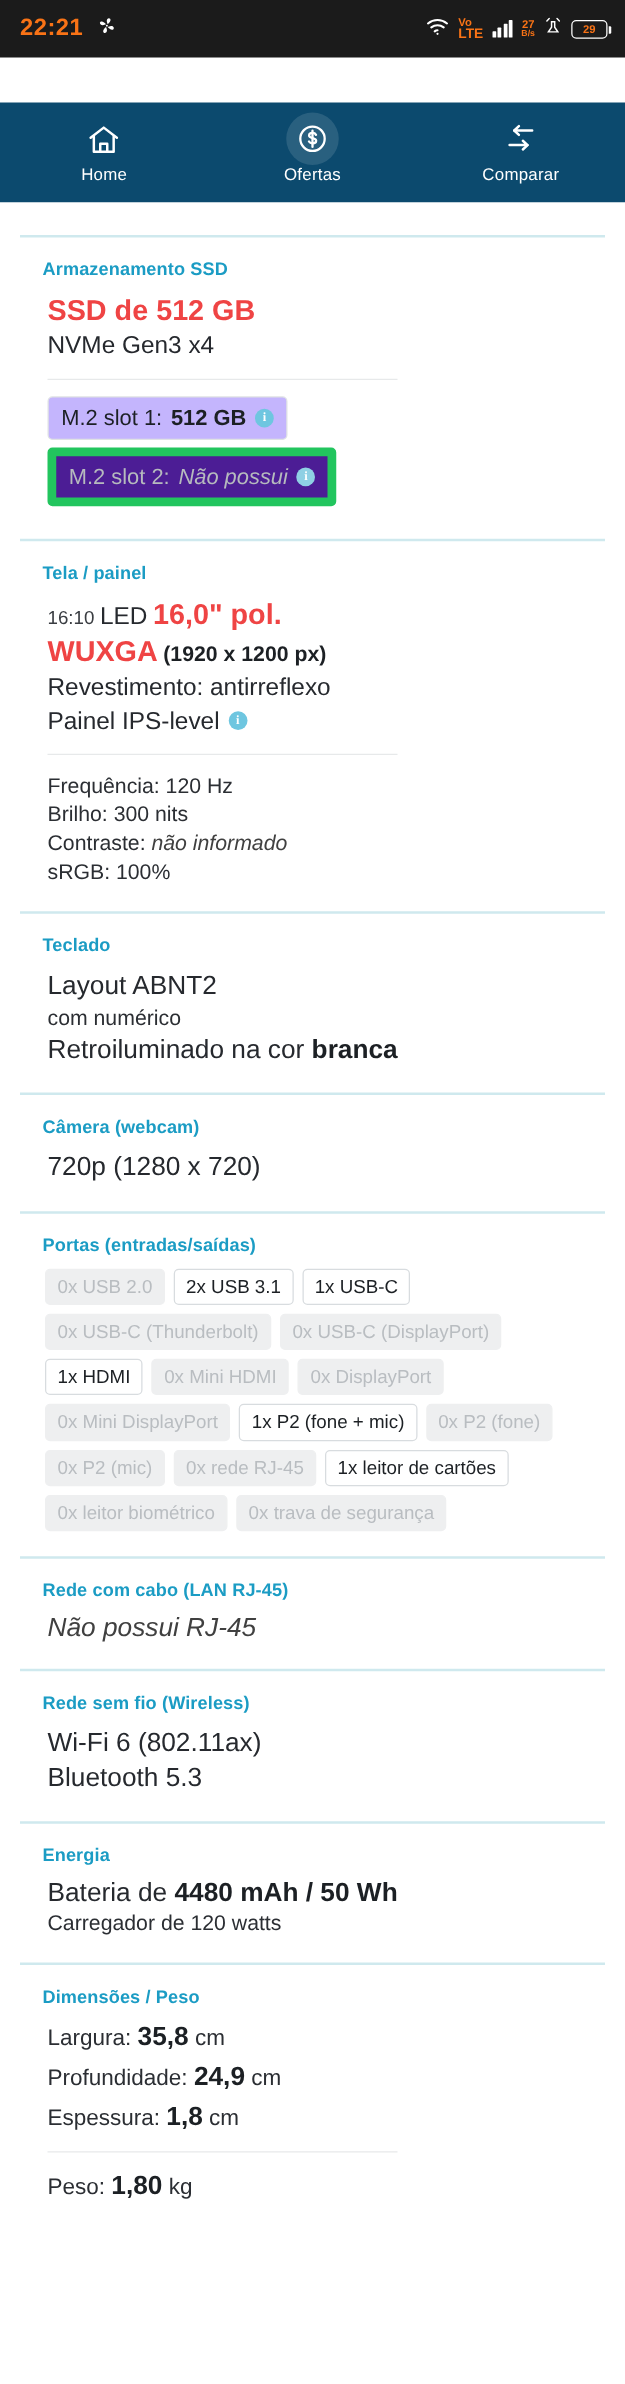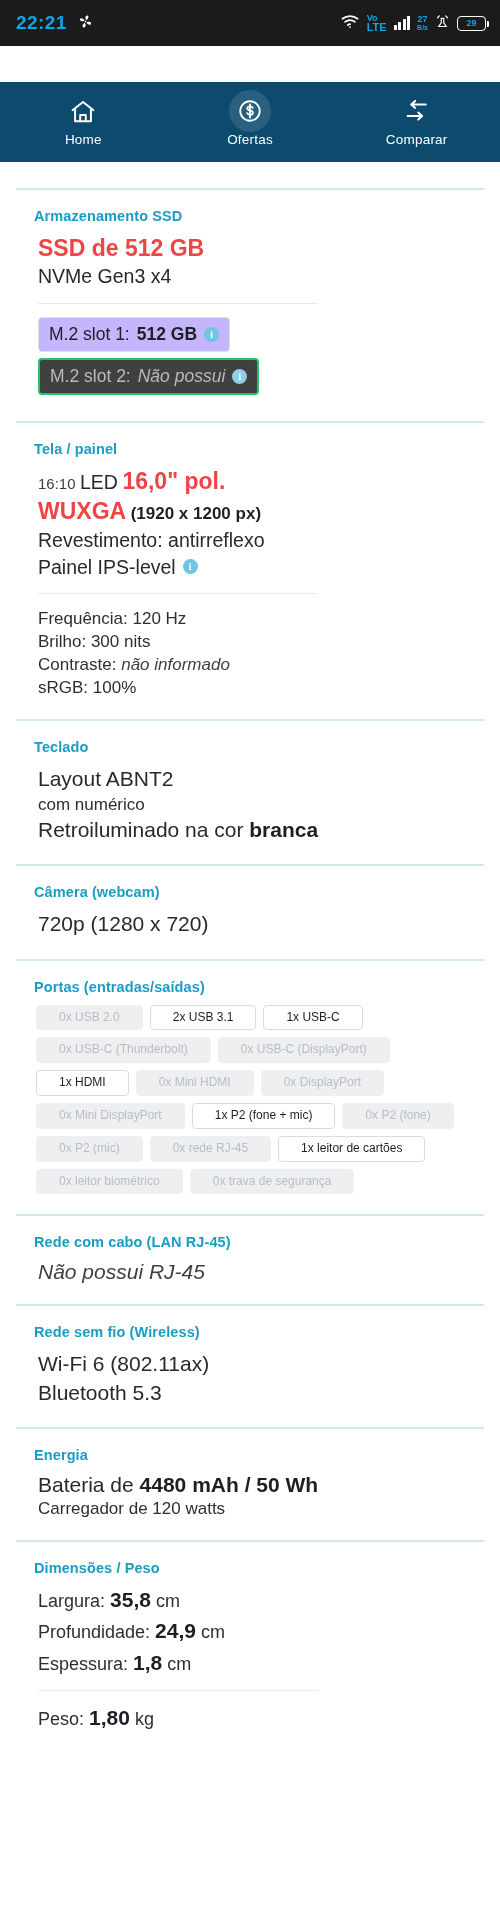--- a/index.html
+++ b/index.html
@@ -8,21 +8,21 @@
     background: #ffffff;
     font-family: "Liberation Sans", sans-serif;
     -webkit-font-smoothing: antialiased;
   }
   body { width: 500px; height: 1907px; overflow: hidden; position: relative; }
 
   
   .statusbar {
     height: 46px;
     background: #1b1b1b;
-    color: #0ea5e9;
+    color: #f97316;
     display: flex;
     align-items: center;
     padding: 0 14px 0 16px;
   }
   .sb-left { display: flex; align-items: center; gap: 9px; flex: 1; }
   .sb-clock { font-size: 19px; font-weight: 700; letter-spacing: .4px; }
   .sb-right { display: flex; align-items: center; gap: 7px; }
   .sb-volte { display: flex; flex-direction: column; align-items: flex-start;
               line-height: .95; font-weight: 700; }
   .sb-volte .v { font-size: 9px; }
@@ -75,33 +75,33 @@
   .med { font-size: 19.5px; color: #26292e; line-height: 1.34; }
   .sm  { font-size: 17px; color: #2b2e33; line-height: 1.36; }
   .b   { font-weight: 700; color: #1c2024; }
   .muted-i { color: #404040; font-style: italic; }
 
   .inner-rule { height: 1px; background: #e7e9ea; margin: 13px 0 13px 0; width: 280px; }
 
   
   .chips { display: flex; flex-wrap: wrap; gap: 7px 7px; padding-left: 2px; }
   .chip {
-    font-size: 12px; padding: 5px 22px; border-radius: 4px;
+    font-size: 15px; padding: 5px 9px; border-radius: 4px;
     white-space: nowrap; line-height: 1.15;
   }
   .chip.on  { background:#ffffff; border:1px solid #d8dcdf; color:#1c2024; }
   .chip.off { background:#eeeff0; border:1px solid #eeeff0; color:#b9bdc1; }
 
   
   .slot {
     display:inline-flex; align-items:center; gap:7px;
     font-size:17.5px; padding:6px 10px; border-radius:4px; margin-bottom:6px;
   }
   .slot.on  { background:#c4b5fd; border:1px solid #dfe2e4; color:#1c2024; }
-  .slot.off { background:#404040; border:2px solid #22c55e; color:#b6babe; }
+  .slot.off { background:#4c1d95; border:7px solid #22c55e; color:#b6babe; }
 
   .info-dot {
     width:15px; height:15px; border-radius:50%; background:#6ec6e0;
     color:#fff; font-size:10px; font-weight:700; font-style:normal;
     display:inline-flex; align-items:center; justify-content:center;
     font-family:"Liberation Serif", serif; flex:none;
   }
   .info-dot.pale { background:#8fd0e4; }
 
   .row-line { margin-bottom: 1px; }

